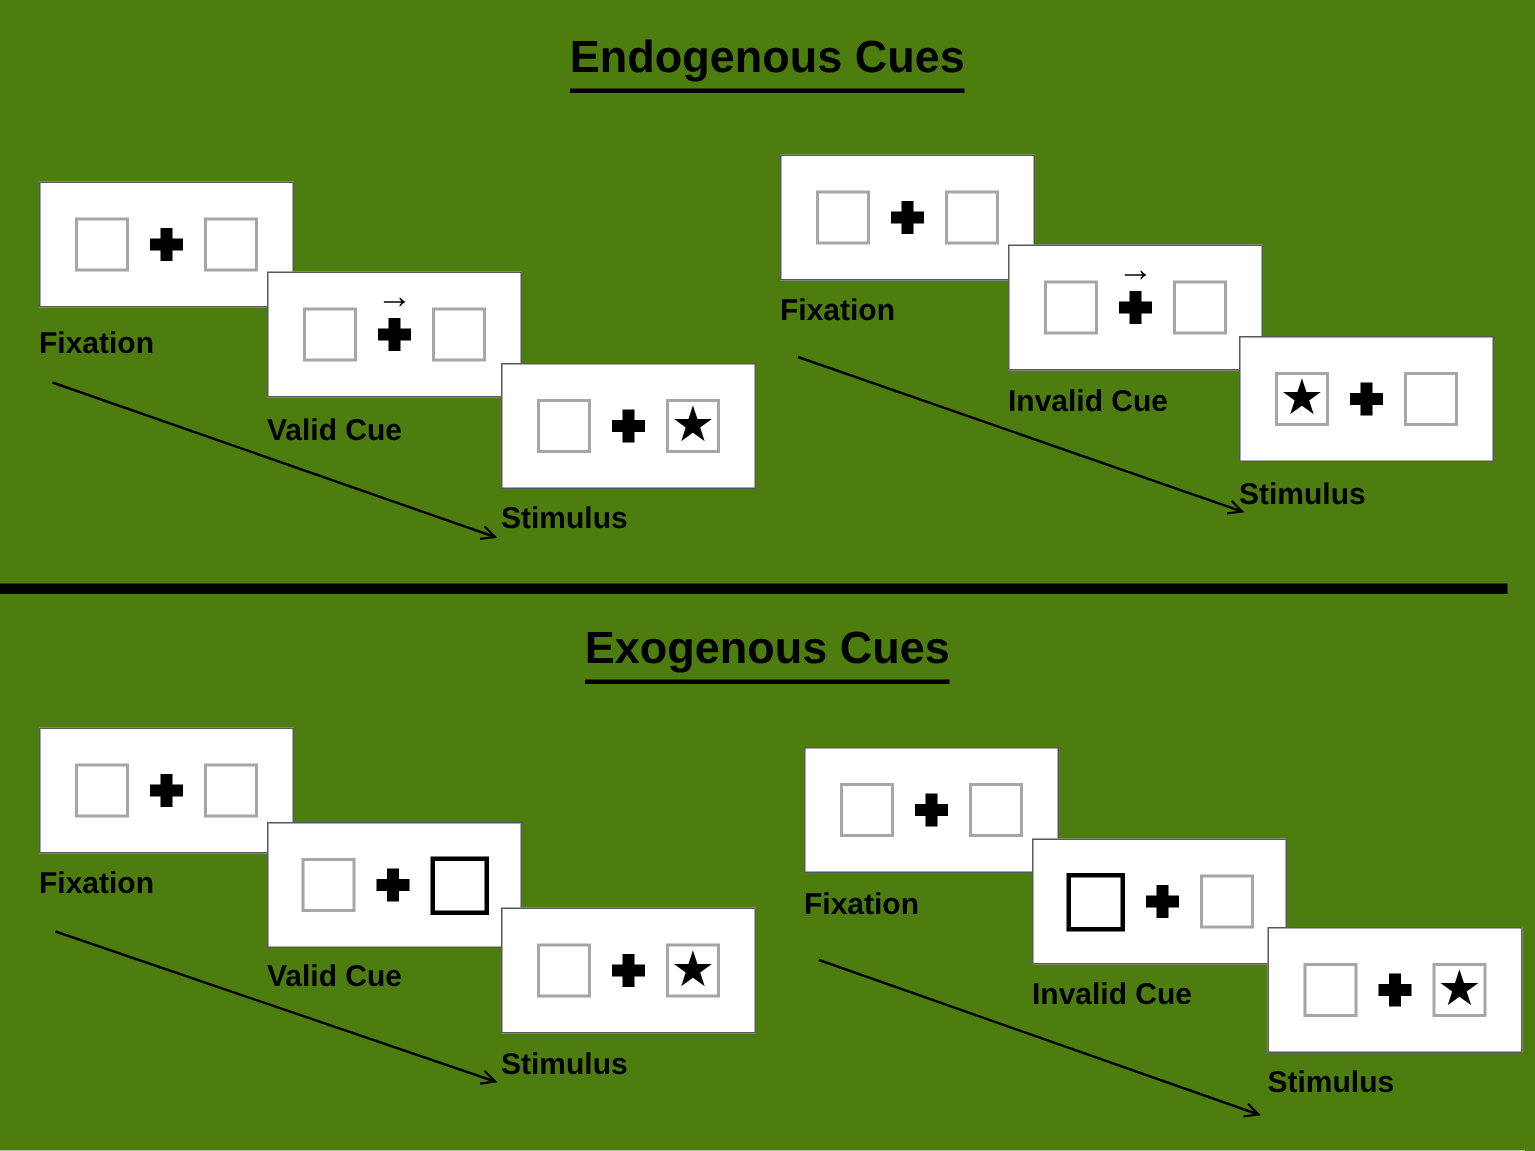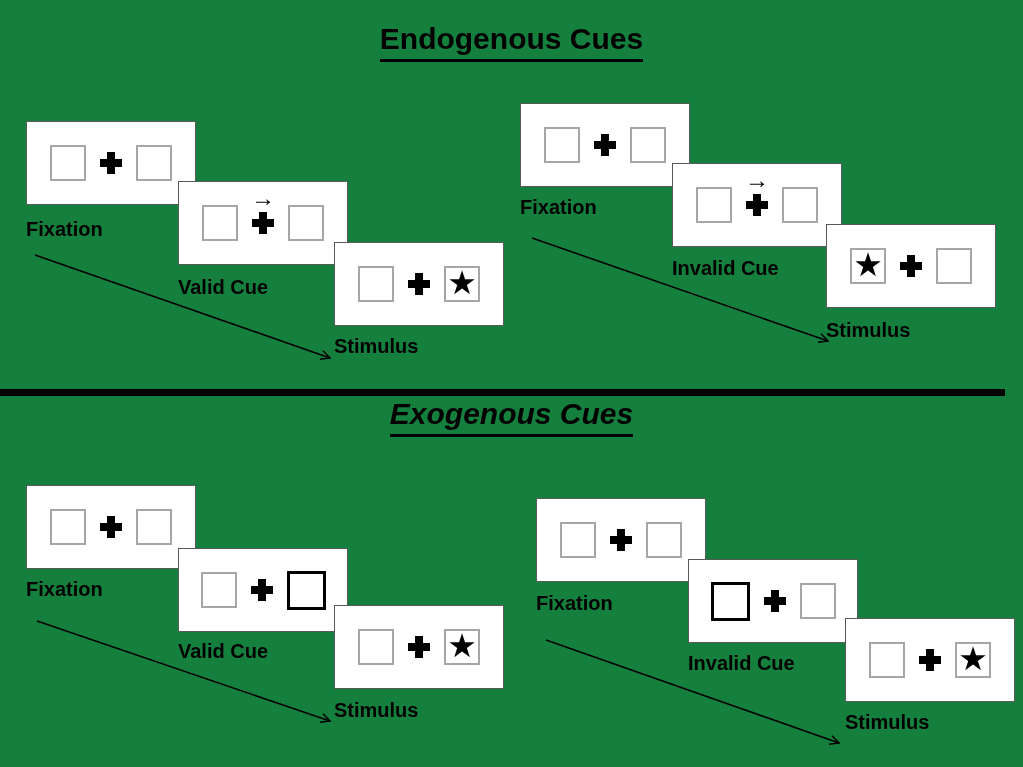--- a/index.html
+++ b/index.html
@@ -1,39 +1,39 @@
 <!DOCTYPE html>
 <html><head>
 <meta charset="utf-8">
 <style>
   html, body { margin: 0; padding: 0; background: #ffffff; }
   .canvas {
     position: relative;
     width: 1023px;
     height: 767px;
-    background: #15803d;
+    background: #4d7c0f;
     overflow: hidden;
     font-family: "Liberation Sans", "DejaVu Sans", sans-serif;
     color: #000;
   }
 
   .section-title {
     position: absolute;
     left: 0; right: 0;
     text-align: center;
     font-size: 30px;
     font-weight: bold;
   }
   .section-title .u {
     display: inline-block;
     border-bottom: 3px solid #000;
     padding-bottom: 3px;
   }
   .t1 { top: 22px; }
-  .t2 { top: 397px; font-style: italic; }
+  .t2 { top: 416px; }
 
   .divider {
     position: absolute;
     left: 0; top: 389px;
     width: 1005px; height: 7px;
     background: #000;
   }
 
   .panel {
     position: absolute;

